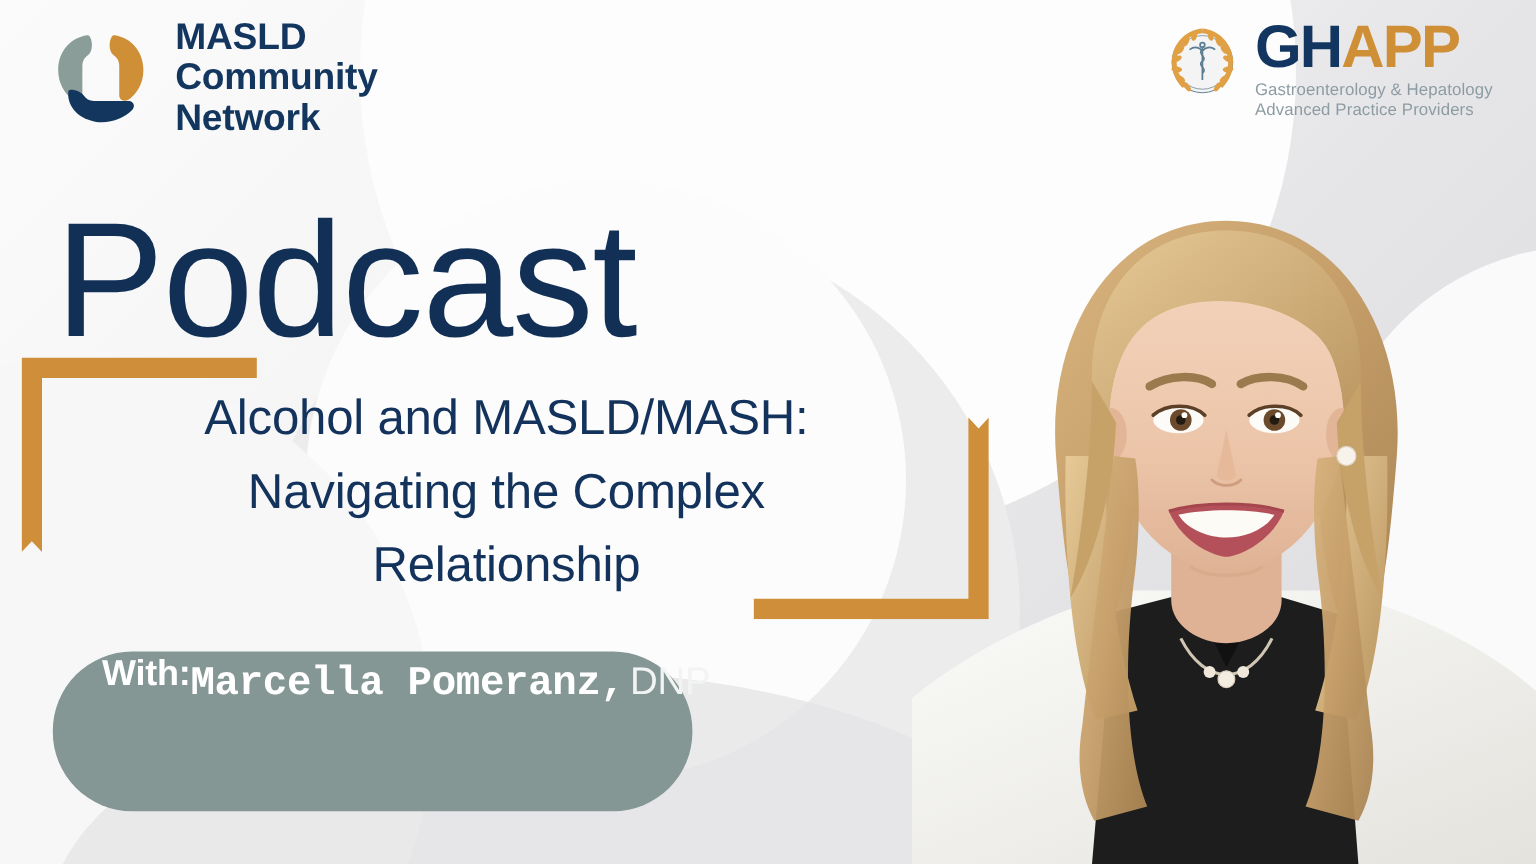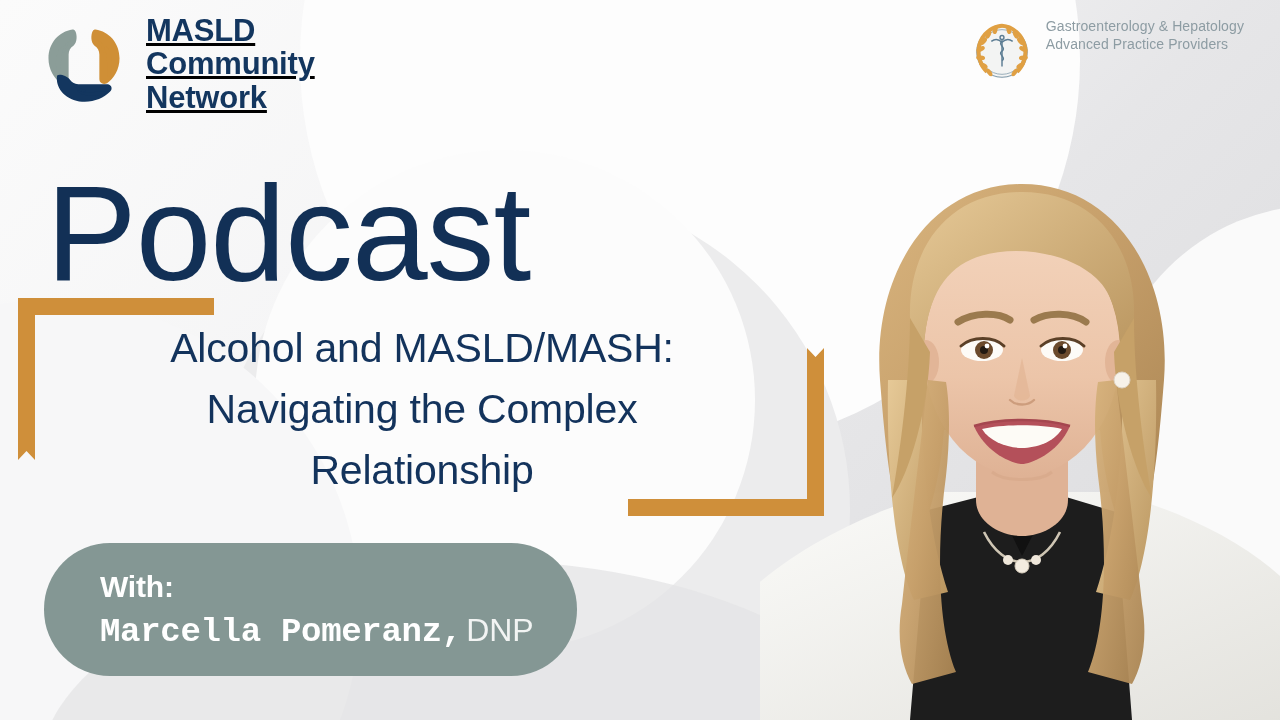--- a/index.html
+++ b/index.html
@@ -66,21 +66,20 @@
     opacity: .75;
   }
 
   
   .masld-logo {
     position: absolute;
     left: 36px; top: 14px;
     display: flex;
     align-items: center;
     gap: 14px;
-    text-decoration: underline;
   }
   .masld-mark { width: 96px; height: 96px; flex: 0 0 auto; }
   .masld-words {
     color: #13365f;
     font-weight: bold;
     font-size: 31px;
     line-height: 1.08;
     letter-spacing: -0.2px;
     white-space: pre-line;
   }
@@ -146,21 +145,21 @@
 
   
   .speaker-pill {
     position: absolute;
     left: 44px; top: 543px;
     width: 533px;
     height: 133px;
     border-radius: 66px;
     background: #849794;
     display: flex;
-    flex-direction: column;
+    flex-direction: row;
     justify-content: center;
     padding-left: 56px;
     box-sizing: border-box;
   }
   .speaker-with {
     color: #ffffff;
     font-size: 30px;
     font-weight: bold;
     line-height: 1.25;
     letter-spacing: -.2px;
@@ -261,20 +260,21 @@
 
       <g stroke="#5c7d93" fill="none" stroke-width="1.5">
         <line x1="35" y1="22" x2="35" y2="50"></line>
         <path d="M35 24 C30 27 40 31 35 34 C30 37 40 41 35 44"></path>
         <path d="M24 24 C28 21 32 22 35 25"></path>
         <path d="M46 24 C42 21 38 22 35 25"></path>
         <circle cx="35" cy="20" r="2"></circle>
       </g>
     </svg>
     <div class="ghapp-text">
+      <div class="ghapp-wordmark"><span class="ghapp-gh">GH</span><span class="ghapp-app">APP</span></div>
       <div class="ghapp-sub">Gastroenterology &amp; Hepatology
 Advanced Practice Providers</div>
     </div>
   </div>
 
   <div class="podcast-title">Podcast</div>
 
   <div class="bracket bracket-tl">
     <svg width="200" height="180" viewBox="0 0 200 180">
       <path d="M0 0 H196 V17 H17 V162 L8.5 153 L0 162 Z" fill="#cf8f3a"></path>

